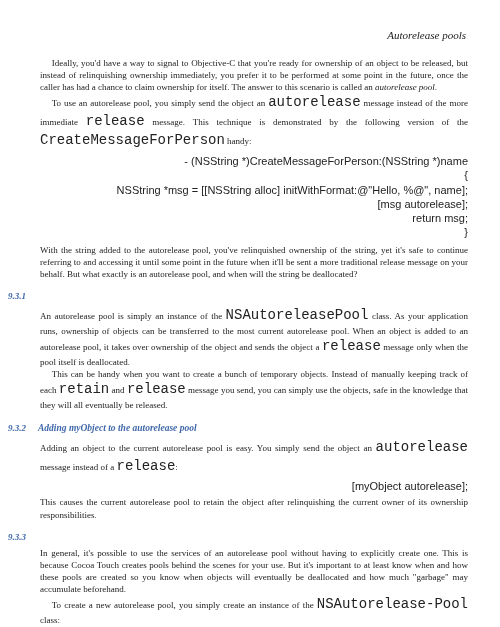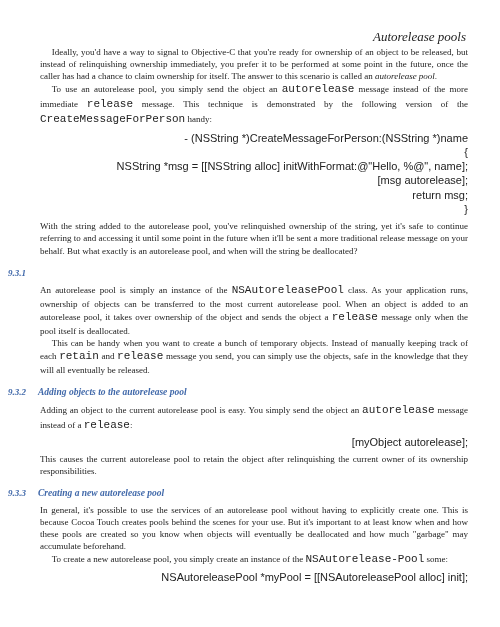--- a/index.html
+++ b/index.html
@@ -11,34 +11,34 @@
       font-size: 9px;
       color: #222;
       padding: 28px 32px 20px 40px;
       line-height: 1.35;
       position: relative;
     }
     .header-row {
       display: flex;
       justify-content: space-between;
       font-style: italic;
-      font-size: 13px;
-      margin-bottom: 0;
+      font-size: 11px;
+      margin-bottom: 14px;
       padding: 0 2px;
     }
     .header-spacer { flex: 1; }
     .header-title { flex: 0 0 auto; text-align: center; }
     .header-pagenum { flex: 1; text-align: right; font-style: normal; }
     p.body {
       text-align: justify;
       margin: 0;
       text-indent: 1.3em;
     }
     p.body.noindent { text-indent: 0; }
-    .code-mono { font-family: "Courier New", monospace; font-size: 11px; }
+    .code-mono { font-family: "Courier New", monospace; font-size: 14px; }
     pre.codeblock {
       font-family: Liberation Sans, sans-serif;
       font-size: 11px;
       white-space: pre;
       margin: 4px 0 4px 4px;
       line-height: 1.3;
       text-align: right;
     }
     pre.codeblock.single { margin: 3px 0 3px 12px; }
     .section-row {
@@ -91,31 +91,30 @@
 <div class="section-row">
   <span class="section-num">9.3.1</span>
 </div>
 
 <p class="body noindent"><span>An autorelease pool is simply an instance of the </span><span class="code-mono">NSAutoreleasePool</span><span> class. As your application runs, ownership of objects can be transferred to the most current autorelease pool. When an object is added to an autorelease pool, it takes over ownership of the object and sends the object a </span><span class="code-mono">release</span><span> message only when the pool itself is deallocated.</span></p>
 
 <p class="body"><span>This can be handy when you want to create a bunch of temporary objects. Instead of manually keeping track of each </span><span class="code-mono">retain</span><span> and </span><span class="code-mono">release</span><span> message you send, you can simply use the objects, safe in the knowledge that they will all eventually be released.</span></p>
 
 <div class="section-row">
   <span class="section-num">9.3.2</span>
-  <span class="section-title">Adding objects to the autorelease pool</span>
+  <span class="section-title">Adding myObject to the autorelease pool</span>
 </div>
 
 <p class="body noindent"><span>Adding an object to the current autorelease pool is easy. You simply send the object an </span><span class="code-mono">autorelease</span><span> message instead of a </span><span class="code-mono">release</span><span>:</span></p>
 
 <pre class="codeblock single">[myObject autorelease];</pre>
 
 <p class="body noindent">This causes the current autorelease pool to retain the object after relinquishing the current owner of its ownership responsibilities.</p>
 
 <div class="section-row">
   <span class="section-num">9.3.3</span>
-  <span class="section-title">Creating a new autorelease pool</span>
 </div>
 
 <p class="body noindent">In general, it's possible to use the services of an autorelease pool without having to explicitly create one. This is because Cocoa Touch creates pools behind the scenes for your use. But it's important to at least know when and how these pools are created so you know when objects will eventually be deallocated and how much "garbage" may accumulate beforehand.</p>
 
-<p class="body"><span>To create a new autorelease pool, you simply create an instance of the </span><span class="code-mono">NSAutorelease-Pool</span><span> some:</span></p>
+<p class="body"><span>To create a new autorelease pool, you simply create an instance of the </span><span class="code-mono">NSAutorelease-Pool</span><span> class:</span></p>
 
 <pre class="codeblock single">NSAutoreleasePool *myPool = [[NSAutoreleasePool alloc] init];</pre>
 
 </body></html>

